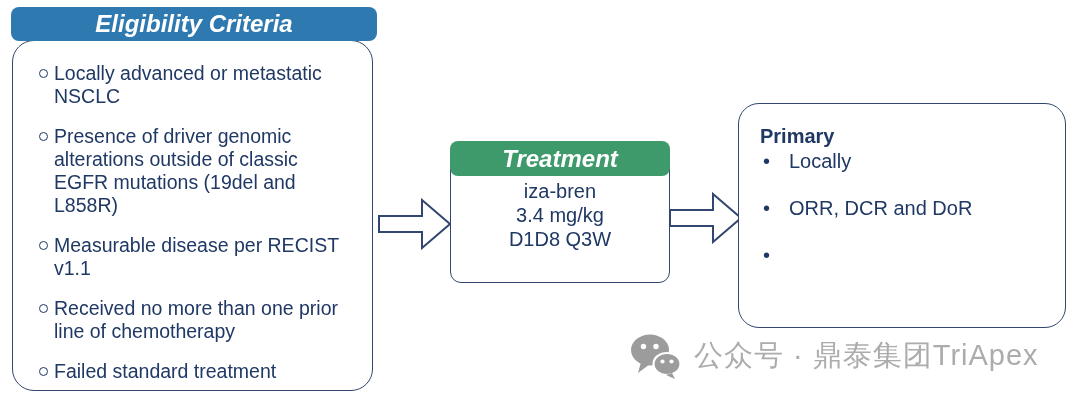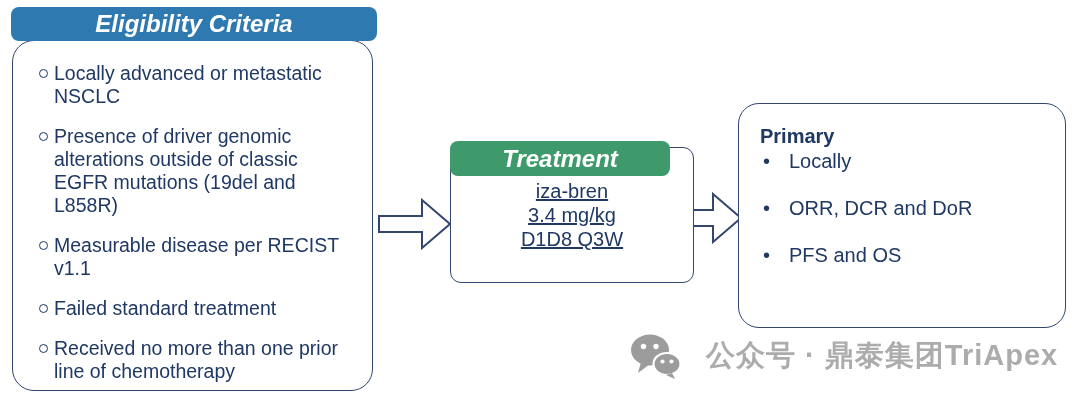--- a/index.html
+++ b/index.html
@@ -33,22 +33,22 @@
 
   
   .box {
     position: absolute;
     background: #ffffff;
     border: 1.5px solid #33466F;
     color: #1F3864;
     z-index: 1;
   }
   .box-elig  { left: 12px;  top: 40px;  width: 361px; height: 351px; border-radius: 22px; padding: 21px 16px 10px 26px; }
-  .box-treat { left: 450px; top: 147px; width: 244px; height: 136px; border-radius: 11px;
-               display: flex; flex-direction: column; align-items: center; justify-content: center; text-decoration: underline; }
+  .box-treat { left: 450px; top: 147px; width: 220px; height: 136px; border-radius: 11px;
+               display: flex; flex-direction: column; align-items: center; justify-content: center; }
   .box-endpt { left: 738px; top: 103px; width: 328px; height: 225px; border-radius: 21px; padding: 20px 14px 10px 21px; }
 
   
   .eitem { display: flex; align-items: flex-start; margin-bottom: 17px; }
   .eitem:last-child { margin-bottom: 0; }
   .ring {
     flex: 0 0 auto;
     width: 9px; height: 9px;
     border: 1.6px solid #1F3864;
     border-radius: 50%;
@@ -71,24 +71,23 @@
   .arrow1 { left: 378px; top: 198px; }
   .arrow2 { left: 669px; top: 192px; }
 
   
   .watermark {
     position: absolute;
     left: 630px; top: 332px;
     height: 48px;
     display: flex;
     align-items: center;
-    gap: 24px;
+    gap: 12px;
     color: #ACACAC;
     z-index: 3;
-    font-weight: bold;
   }
   .wm-text { font-size: 29px; letter-spacing: 1px; white-space: nowrap; }
 </style>
 </head>
 <body>
 
 <div class="canvas">
 
   <div class="hdr hdr-elig">Eligibility Criteria</div>
   <div class="box box-elig">
@@ -99,25 +98,25 @@
     <div class="eitem">
       <span class="ring"></span>
       <span class="etext">Presence of driver genomic alterations outside of classic EGFR mutations (19del and L858R)</span>
     </div>
     <div class="eitem">
       <span class="ring"></span>
       <span class="etext">Measurable disease per RECIST v1.1</span>
     </div>
     <div class="eitem">
       <span class="ring"></span>
-      <span class="etext">Failed standard treatment</span>
+      <span class="etext">Received no more than one prior line of chemotherapy</span>
     </div>
     <div class="eitem">
       <span class="ring"></span>
-      <span class="etext">Received no more than one prior line of chemotherapy</span>
+      <span class="etext">Failed standard treatment</span>
     </div>
   </div>
 
   <svg class="arrow arrow1" width="74" height="52" viewBox="0 0 74 52">
     <polygon points="1,18 44,18 44,2 72,26 44,50 44,34 1,34" fill="#ffffff" stroke="#33466F" stroke-width="2" stroke-linejoin="miter"></polygon>
   </svg>
 
   <div class="hdr hdr-treat">Treatment</div>
   <div class="box box-treat">
     <div class="tline">iza-bren</div>
@@ -139,21 +138,20 @@
     </div>
     <div class="esec">
       <div class="erow">
         <span class="edot">•</span>
         <span>ORR, DCR and DoR</span>
       </div>
     </div>
     <div class="esec">
       <div class="erow">
         <span class="edot">•</span>
-        <span>PFS and OS</span>
       </div>
     </div>
   </div>
 
   <div class="watermark">
     <svg width="52" height="46" viewBox="0 0 52 46">
       <ellipse cx="20" cy="17" rx="19" ry="15.5" fill="#9C9C9C"></ellipse>
       <path d="M11 29 L8 40 L20 31 Z" fill="#9C9C9C"></path>
       <circle cx="13.5" cy="13.5" r="2.7" fill="#ffffff"></circle>
       <circle cx="26" cy="13.5" r="2.7" fill="#ffffff"></circle>

